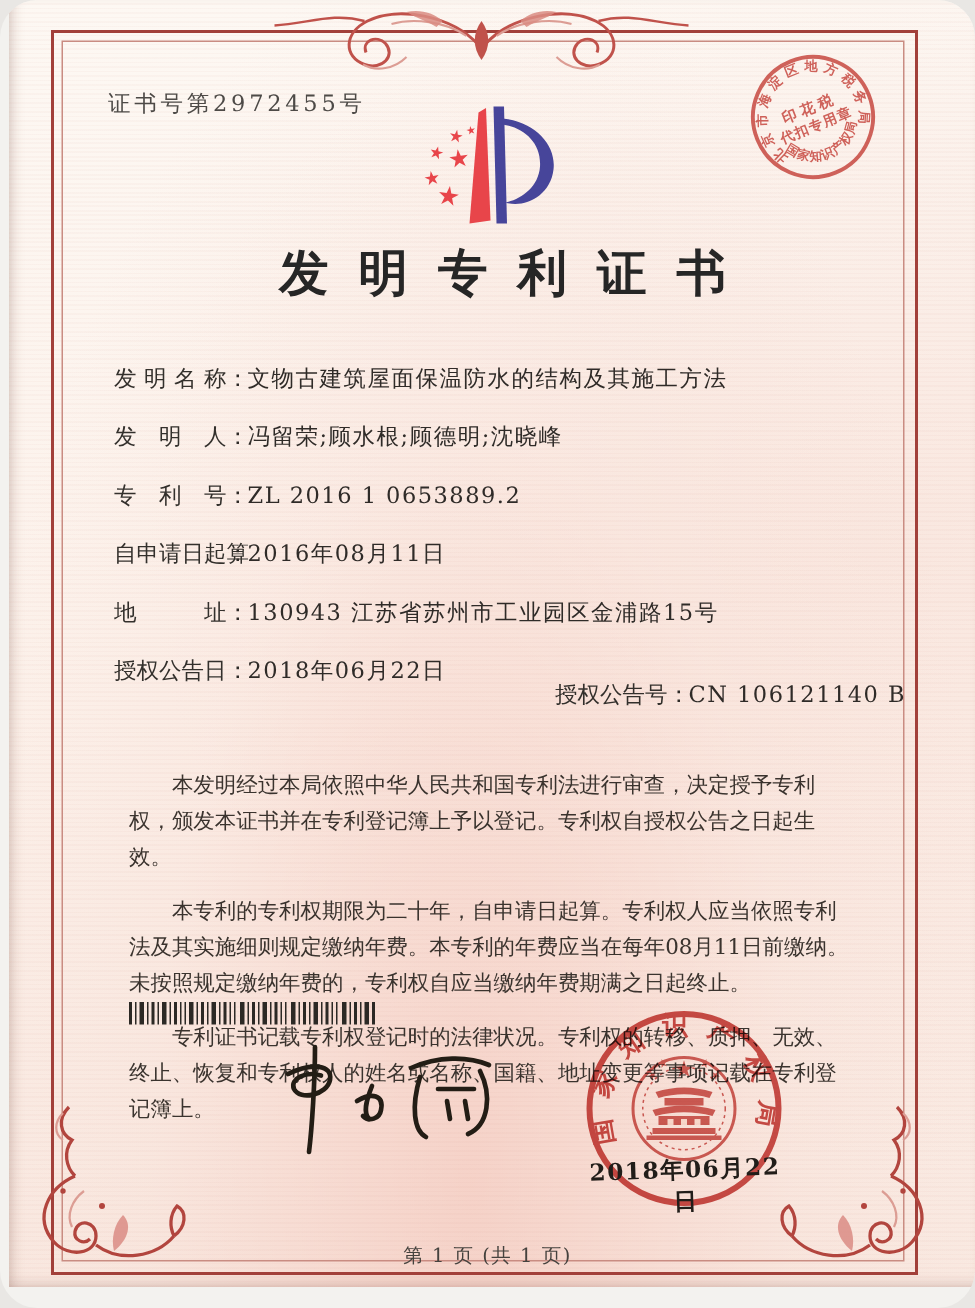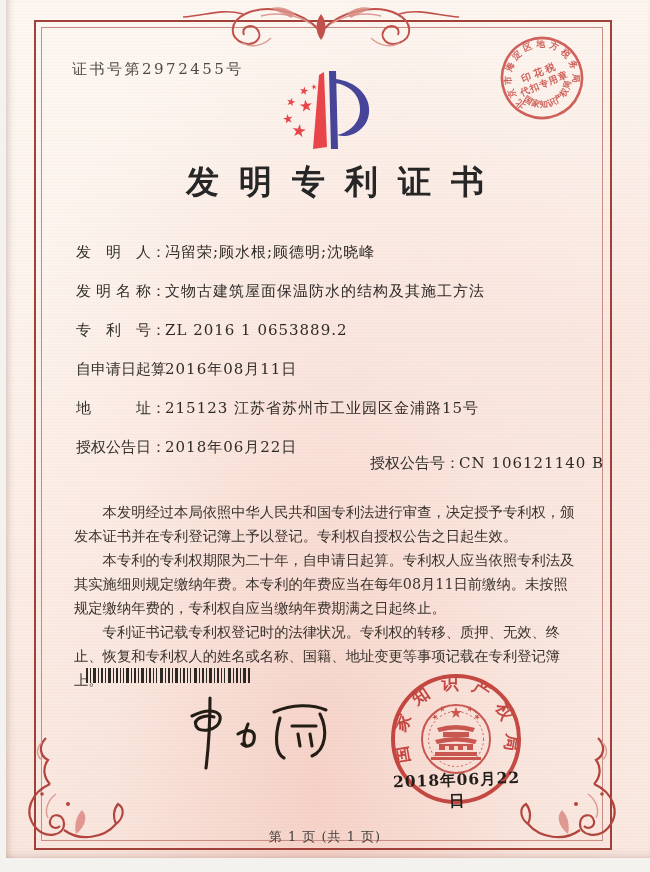--- a/index.html
+++ b/index.html
@@ -1,17 +1,17 @@
 <!DOCTYPE html>
 <html><head>
 <meta charset="utf-8">
 <style>
   html,body{margin:0;padding:0;background:#e9e7e4;}
   .stage{position:relative;width:650px;height:872px;overflow:hidden;background:#f3f2ef;
-         font-family:"DejaVu Serif","Liberation Serif",serif;}
+         font-family:"DejaVu Serif","Liberation Serif",serif;border-radius:25px;}
   .paper{position:absolute;left:6px;top:0;width:644px;height:858px;
     background:
       radial-gradient(ellipse at 48% 92%, rgba(242,190,178,0.55), rgba(246,214,204,0.22) 45%, rgba(253,246,240,0) 75%),
       radial-gradient(ellipse at 92% 42%, rgba(244,210,200,0.35), rgba(253,246,240,0) 60%),
       linear-gradient(180deg,#fdf8f3 0%, #fcf1ea 55%, #f9e9e1 100%);
     box-shadow: inset 7px 0 9px -6px rgba(110,65,55,.30), inset 0 -7px 9px -6px rgba(110,65,55,.22);}
   .paper::after{content:"";position:absolute;inset:0;
     background:repeating-linear-gradient(0deg, rgba(205,140,128,0.05) 0 1px, transparent 1px 3px);}
   .frame-outer{position:absolute;left:34px;top:20px;width:574px;height:826px;
     border:2.5px solid #a2403a;}
@@ -22,21 +22,21 @@
   .title{left:0;width:650px;top:160px;text-align:center;font-size:33px;font-weight:bold;
     letter-spacing:20px;padding-left:20px;color:#262626;}
   .fields{left:76px;top:243px;width:520px;font-size:15px;color:#2f2b28;}
   .frow{height:39px;position:relative;white-space:nowrap;}
   .flabel{display:inline-block;width:75px;text-align:justify;text-align-last:justify;
     color:#33302c;vertical-align:top;}
   .colon{display:inline-block;width:14px;}
   .fvalue{letter-spacing:1px;}
   .frow .second{position:absolute;left:294px;top:16px;}
   .paragraphs{left:74px;top:500px;width:506px;font-size:14.3px;line-height:24px;color:#3a332e;}
-  .paragraphs p{margin:0;text-indent:2em;}
+  .paragraphs p{margin:12px;text-indent:2em;}
   .signer{left:86px;top:724px;font-size:15.5px;line-height:27px;letter-spacing:3px;color:#33302c;}
   .seal-date{left:389px;top:770px;width:136px;text-align:center;font-size:15.5px;
     letter-spacing:1px;color:#211d19;transform:rotate(-2deg);font-weight:bold;}
   .footer{left:0;width:650px;top:816px;text-align:center;font-size:13px;letter-spacing:1px;color:#45423e;margin-top:12px;}
   svg{position:absolute;overflow:visible;}
   .stamped{mix-blend-mode:multiply;opacity:.93;}
   .seal-text{font-family:"DejaVu Serif","Liberation Serif",serif;font-weight:bold;}
 </style>
 </head>
 <body>
@@ -110,33 +110,33 @@
       </text>
       <text x="55" y="52" font-size="9.8" fill="#cf5b55" letter-spacing="3" text-anchor="middle">印花税</text>
       <text x="55" y="64" font-size="9.2" fill="#cf5b55" letter-spacing="1" text-anchor="middle">代扣专用章</text>
     </g>
   </svg>
 
   <div class="abs title">发明专利证书</div>
 
   <div class="abs fields">
     <div class="frow">
+      <span class="flabel">发明名称</span><span class="colon">：</span><span class="fvalue">文物古建筑屋面保温防水的结构及其施工方法</span>
+    </div>
+    <div class="frow">
       <span class="flabel">发明人</span><span class="colon">：</span><span class="fvalue">冯留荣;顾水根;顾德明;沈晓峰</span>
     </div>
     <div class="frow">
-      <span class="flabel">发明名称</span><span class="colon">：</span><span class="fvalue">文物古建筑屋面保温防水的结构及其施工方法</span>
-    </div>
-    <div class="frow">
       <span class="flabel">专利号</span><span class="colon">：</span><span class="fvalue">ZL 2016 1 0653889.2</span>
     </div>
     <div class="frow">
       <span class="flabel">自申请日起算</span><span class="colon">：</span><span class="fvalue">2016年08月11日</span>
     </div>
     <div class="frow">
-      <span class="flabel">地址</span><span class="colon">：</span><span class="fvalue">215123 江苏省苏州市工业园区金浦路15号</span>
+      <span class="flabel">地址</span><span class="colon">：</span><span class="fvalue">130943 江苏省苏州市工业园区金浦路15号</span>
     </div>
     <div class="frow">
       <span class="flabel">授权公告日</span><span class="colon">：</span><span class="fvalue">2018年06月22日</span>
       <span class="second">
         <span class="flabel">授权公告号</span><span class="colon">：</span><span class="fvalue">CN 106121140 B</span>
       </span>
     </div>
   </div>
 
   <div class="abs paragraphs">

